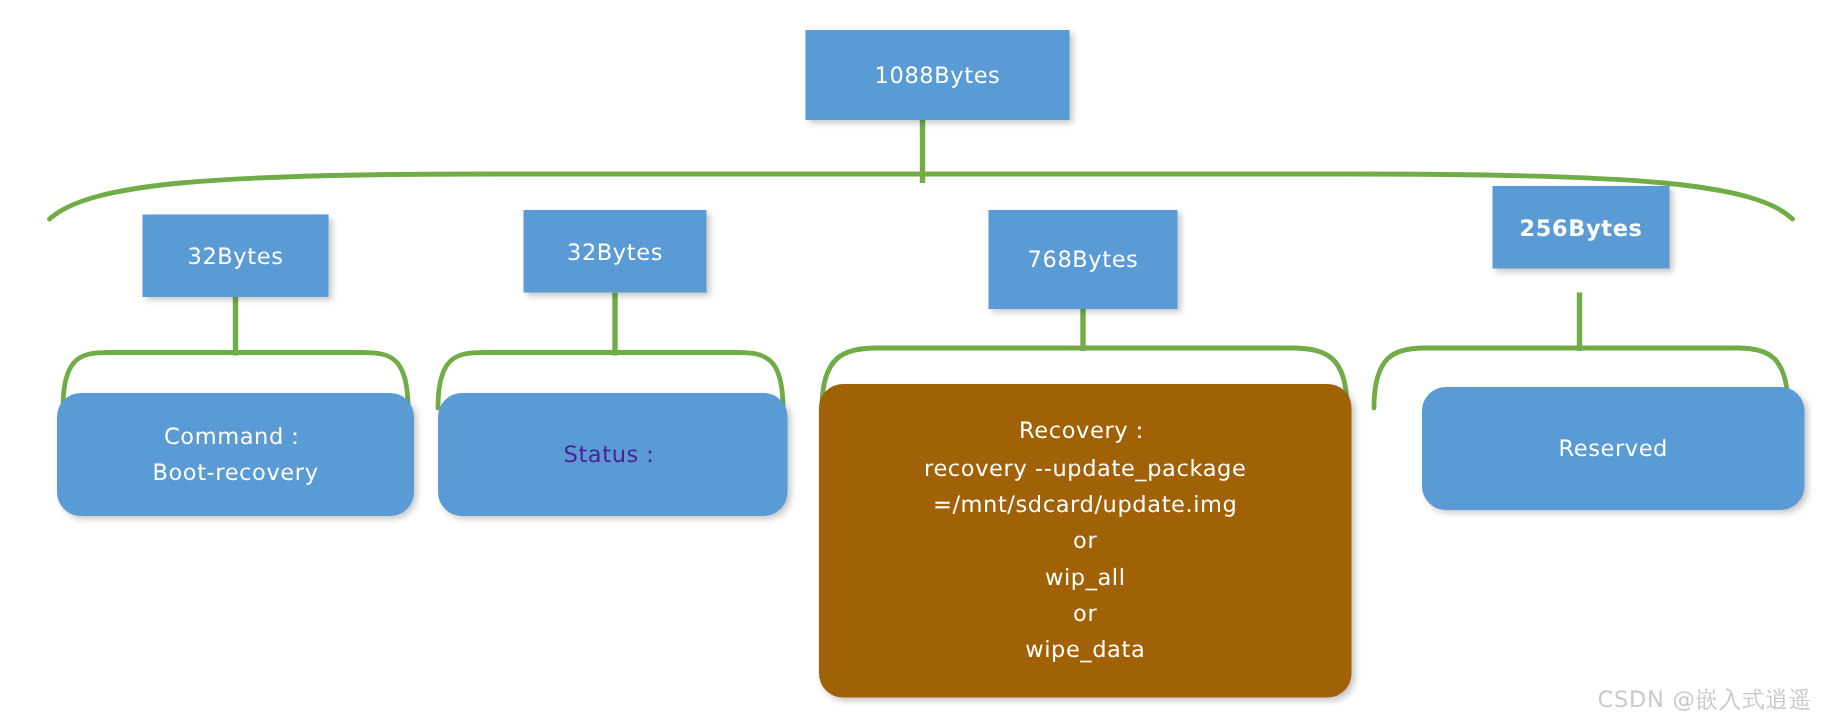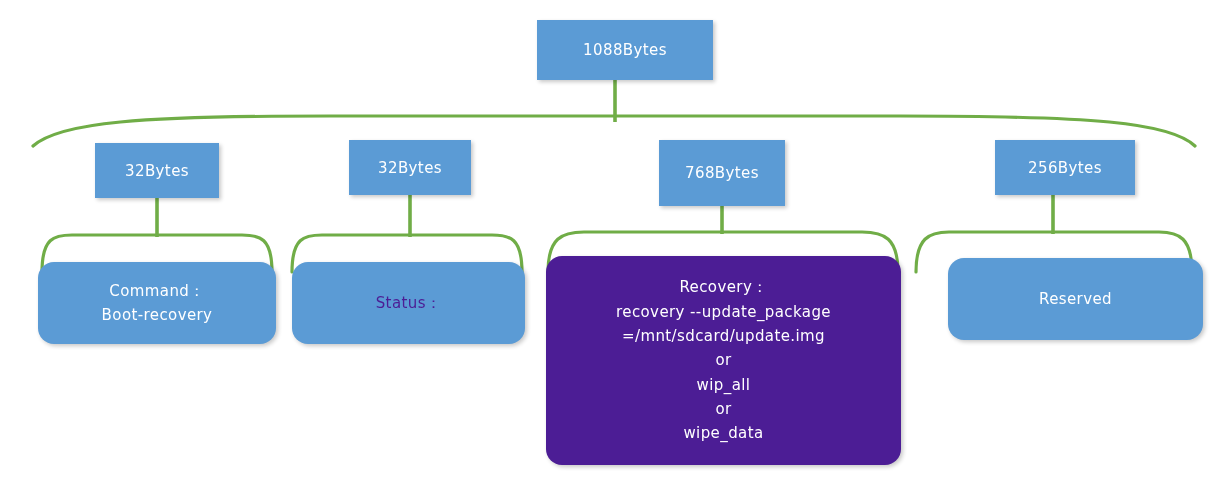--- a/index.html
+++ b/index.html
@@ -109,38 +109,39 @@
 
   <div class="node rect size-label" id="size-node-0" style="left: 95px; top: 143px; width: 124px; height: 55px; background: rgb(91, 155, 213); color: rgb(255, 255, 255);">
     <span>32Bytes</span>
   </div>
   <div class="node rect size-label" id="size-node-1" style="left: 349px; top: 140px; width: 122px; height: 55px; background: rgb(91, 155, 213); color: rgb(255, 255, 255);">
     <span>32Bytes</span>
   </div>
   <div class="node rect size-label" id="size-node-2" style="left: 659px; top: 140px; width: 126px; height: 66px; background: rgb(91, 155, 213); color: rgb(255, 255, 255);">
     <span>768Bytes</span>
   </div>
-  <div class="node rect size-label" id="size-node-3" style="left: 995px; top: 140px; width: 140px; height: 55px; background: rgb(91, 155, 213); color: rgb(255, 255, 255);">
+  <div class="node rect size-label" id="size-node-3" style="left: 995px; top: 124px; width: 118px; height: 55px; background: rgb(91, 155, 213); color: rgb(255, 255, 255); font-weight: bold;">
     <span>256Bytes</span>
   </div>
 
   <div class="node round" id="content-node-0" style="left: 38px; top: 262px; width: 238px; height: 82px; background: rgb(91, 155, 213); color: rgb(255, 255, 255); align-items: center;">
     <span class="detail-text">Command：
 Boot-recovery</span>
   </div>
   <div class="node round" id="content-node-1" style="left: 292px; top: 262px; width: 233px; height: 82px; background: rgb(91, 155, 213); color: #4c1d95;">
     <span class="detail-text">Status：</span>
   </div>
-  <div class="node round" id="content-node-2" style="left: 546px; top: 256px; width: 355px; height: 209px; background: #4c1d95; color: rgb(255, 255, 255);">
+  <div class="node round" id="content-node-2" style="left: 546px; top: 256px; width: 355px; height: 209px; background: #a16207; color: rgb(255, 255, 255);">
     <span class="detail-text">Recovery：
 recovery --update_package
 =/mnt/sdcard/update.img
 or
 wip_all
 or
 wipe_data</span>
   </div>
   <div class="node round" id="content-node-3" style="left: 948px; top: 258px; width: 255px; height: 82px; background: rgb(91, 155, 213); color: rgb(255, 255, 255);">
     <span class="detail-text">Reserved</span>
   </div>
 
+  <div id="watermark" style="color: rgb(201, 201, 201);">CSDN @嵌入式逍遥</div>
 
 </div>
 
 </body></html>

